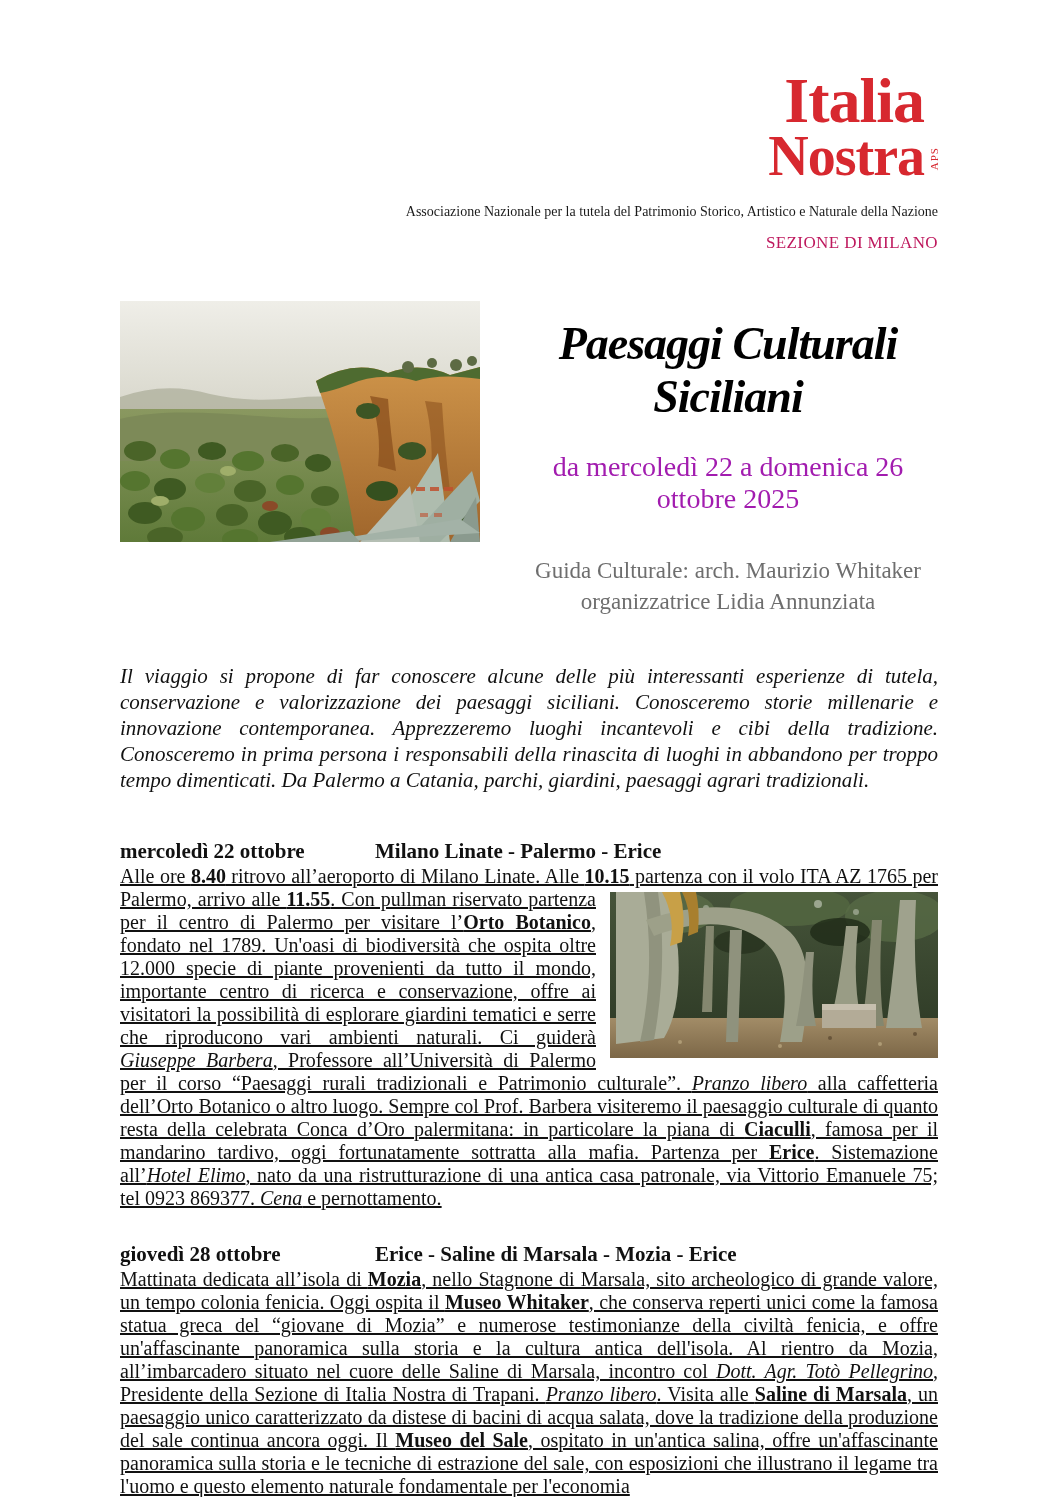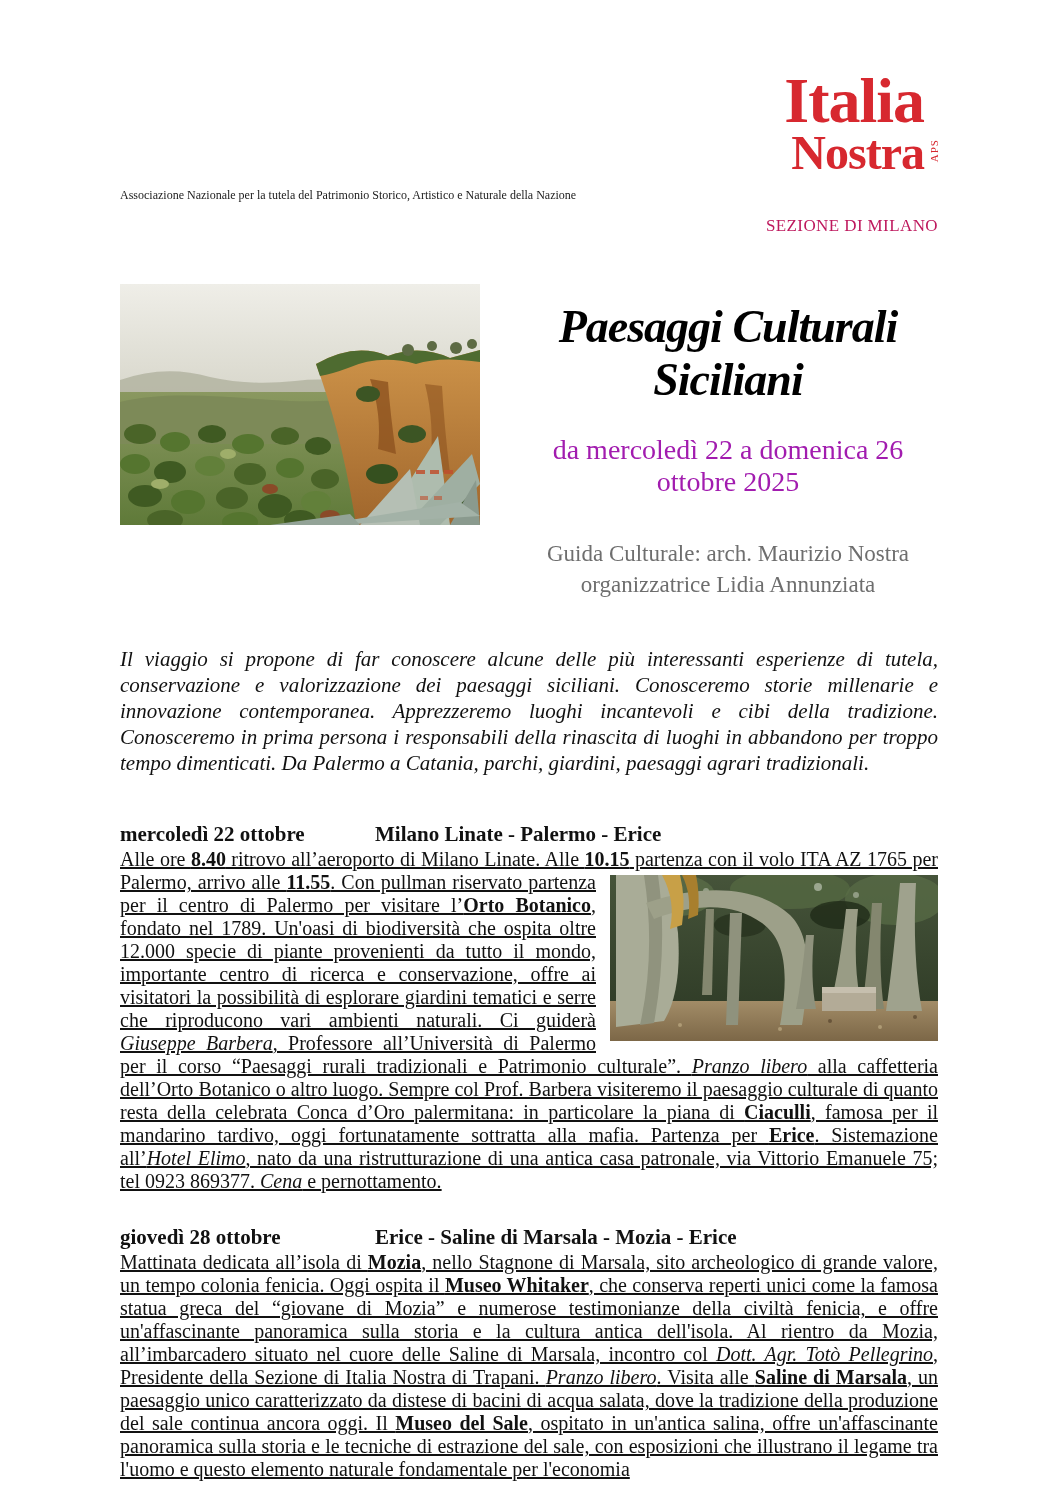--- a/index.html
+++ b/index.html
@@ -12,25 +12,25 @@
     color:#111;
     overflow:hidden;
     box-sizing:border-box;
     padding:73px 63px 0 63px;
   }
   
   .logo-row{text-align:right;}
   .logo{display:inline-block;position:relative;text-align:right;
         color:#d7282f;font-weight:bold;letter-spacing:-1px;padding-right:14px;}
   .logo-line1{font-size:64px;line-height:.88;}
-  .logo-line2{font-size:48px;line-height:.98;}
+  .logo-line2{font-size:56px;line-height:.98;}
   .logo-aps{position:absolute;right:-2px;bottom:14px;
             writing-mode:vertical-rl;transform:rotate(180deg);
             font-size:11px;font-weight:normal;letter-spacing:1px;}
-  .assoc-line{text-align:left;font-size:12px;margin-top:12px;color:#1a1a1a;}
+  .assoc-line{text-align:right;font-size:14px;margin-top:20px;color:#1a1a1a;}
   .sezione-line{text-align:right;font-size:17px;margin-top:13px;letter-spacing:.4px;color:#be185d;}
 
   
   .hero{display:flex;margin-top:48px;}
   .hero-photo{flex:0 0 360px;width:360px;height:241px;}
   .hero-photo svg{display:block;}
   .hero-right{flex:1;text-align:center;padding-left:14px;margin-left:24px;}
   .hero-title{font-size:46px;font-weight:bold;font-style:italic;
               letter-spacing:-1px;margin-top:16px;color:#000;}
   .hero-date{font-size:28px;color:#a21caf;margin-top:28px;}
@@ -142,21 +142,21 @@
           <rect x="324" y="186" width="9" height="4"></rect>
           <rect x="300" y="212" width="8" height="4" opacity="0.7"></rect>
           <rect x="314" y="212" width="8" height="4" opacity="0.7"></rect>
         </g>
       </svg>
     </div>
     <div class="hero-right">
       <div class="hero-title">Paesaggi Culturali Siciliani</div>
       <div class="hero-date">da mercoledì 22 a domenica 26 ottobre 2025</div>
       <div class="hero-guide">
-        <div>Guida Culturale: arch. Maurizio Nostra</div>
+        <div>Guida Culturale: arch. Maurizio Whitaker</div>
         <div>organizzatrice Lidia Annunziata</div>
       </div>
     </div>
   </div>
 
   <p class="intro">Il viaggio si propone di far conoscere alcune delle più interessanti esperienze di tutela, conservazione e valorizzazione dei paesaggi siciliani. Conosceremo storie millenarie e innovazione contemporanea. Apprezzeremo luoghi incantevoli e cibi della tradizione. Conosceremo in prima persona i responsabili della rinascita di luoghi in abbandono per troppo tempo dimenticati. Da Palermo a Catania, parchi, giardini, paesaggi agrari tradizionali.</p>
 
   <div class="day">
     <div class="day-heading">
       <span class="day-date">mercoledì 22 ottobre</span><span class="day-route">Milano Linate - Palermo - Erice</span>

